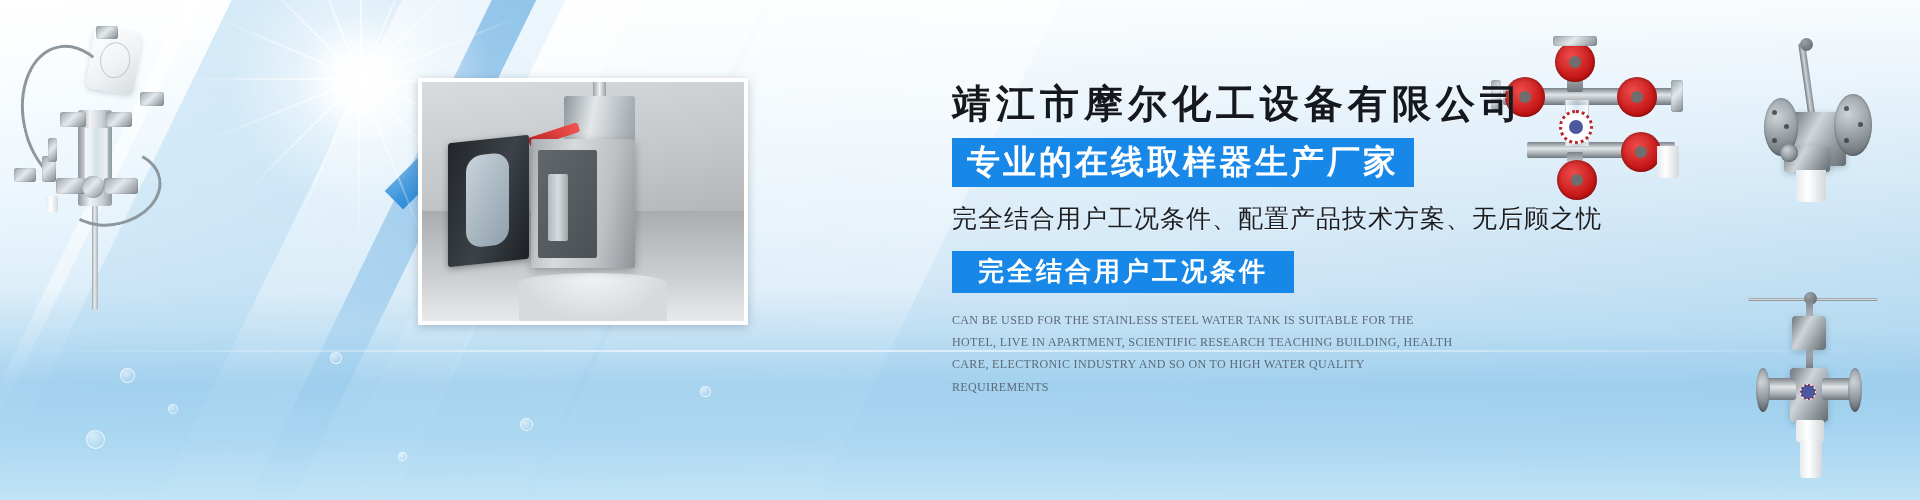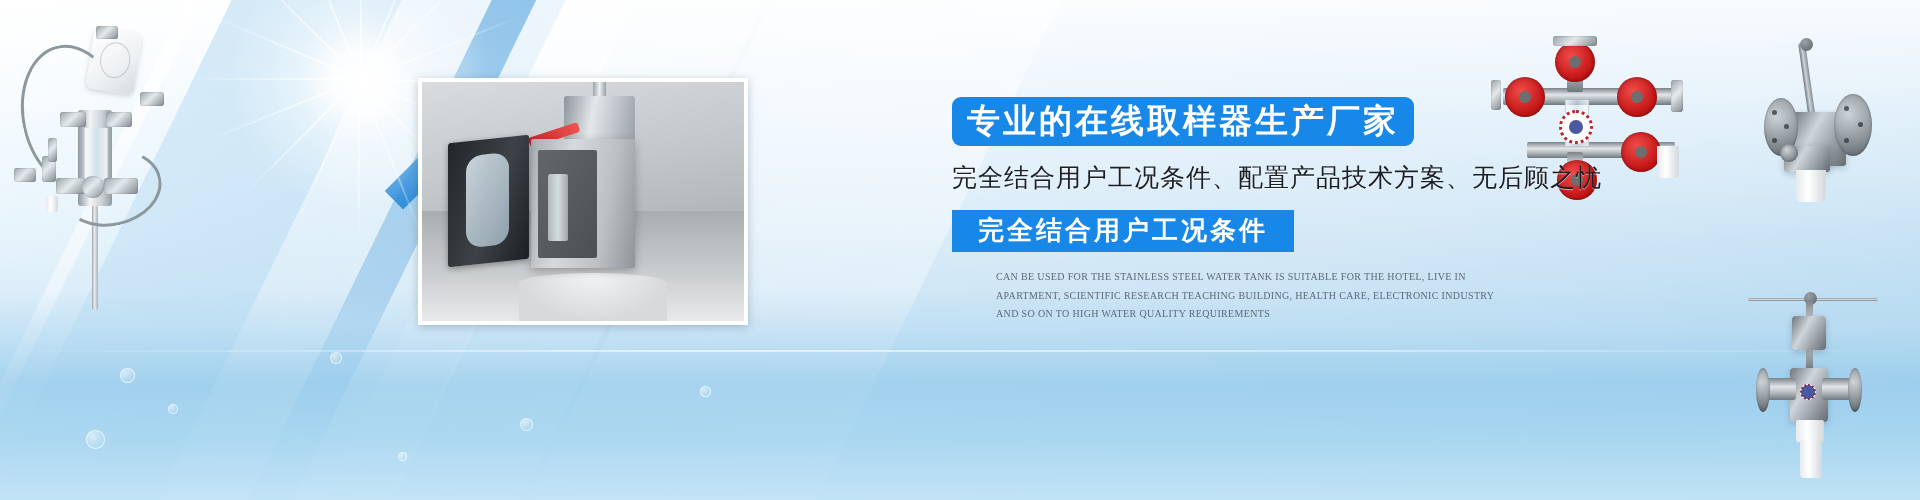--- a/index.html
+++ b/index.html
@@ -169,40 +169,40 @@
     font-family:"Liberation Serif","DejaVu Serif",serif;
     font-weight:bold;font-size:39px;letter-spacing:5px;color:#15181c;
     line-height:1.05;white-space:nowrap;
     text-shadow:0 1px 0 rgba(255,255,255,.6);
   }
 
   .tagline{
     display:inline-block;margin-top:13px;
     background:#1787e8;color:#ffffff;
     font-size:33px;font-weight:bold;letter-spacing:3px;
-    padding:7px 15px 9px;line-height:1;white-space:nowrap;border-radius:9px;
+    padding:7px 15px 9px;line-height:1;white-space:nowrap;
   }
 
   .subline{
     margin-top:15px;font-size:25px;color:#1b1f24;letter-spacing:1px;
     white-space:nowrap;text-shadow:0 1px 0 rgba(255,255,255,.55);
   }
 
   .cta{
     display:inline-block;margin-top:16px;
     background:#1787e8;color:#ffffff;
     font-size:26px;font-weight:bold;letter-spacing:3px;
     padding:7px 26px 9px;line-height:1;white-space:nowrap;
   }
 
   .english{
     margin-top:16px;width:505px;
     font-family:"Liberation Serif","DejaVu Serif",serif;
-    font-size:10px;letter-spacing:.35px;line-height:1.85;
-    color:#5c6a78;text-transform:uppercase;margin-left:44px;
+    font-size:12px;letter-spacing:.35px;line-height:1.85;
+    color:#5c6a78;text-transform:uppercase;
   }
 
   
   .watermark{
     position:absolute;left:218px;bottom:20px;
     font-family:"Liberation Serif","DejaVu Serif",serif;
     font-weight:bold;font-style:italic;font-size:44px;letter-spacing:4px;
     color:rgba(255,255,255,.78);
     text-shadow:0 1px 2px rgba(110,160,195,.45);
     user-select:none;
@@ -342,20 +342,21 @@
     <div class="pipe" style="left:14px;top:100px;width:34px;height:22px;border-radius:3px"></div>
     <div class="pipe" style="left:74px;top:100px;width:34px;height:22px;border-radius:3px"></div>
     <div class="rflange" style="left:8px;top:90px;width:14px;height:44px"></div>
     <div class="rflange" style="left:100px;top:90px;width:14px;height:44px"></div>
     <div class="seal" style="left:52px;top:106px;width:16px;height:16px;border-width:2px"></div>
     <div class="whitecup" style="left:48px;top:142px;width:28px;height:22px"></div>
     <div class="whitecup" style="left:52px;top:162px;width:22px;height:38px;border-radius:0 0 4px 4px"></div>
   </div>
 
   <div class="copy">
+    <div class="company">靖江市摩尔化工设备有限公司</div>
 
     <div>
       <span class="tagline">专业的在线取样器生产厂家</span>
     </div>
 
     <div class="subline">完全结合用户工况条件、配置产品技术方案、无后顾之忧</div>
 
     <div>
       <span class="cta">完全结合用户工况条件</span>
     </div>

